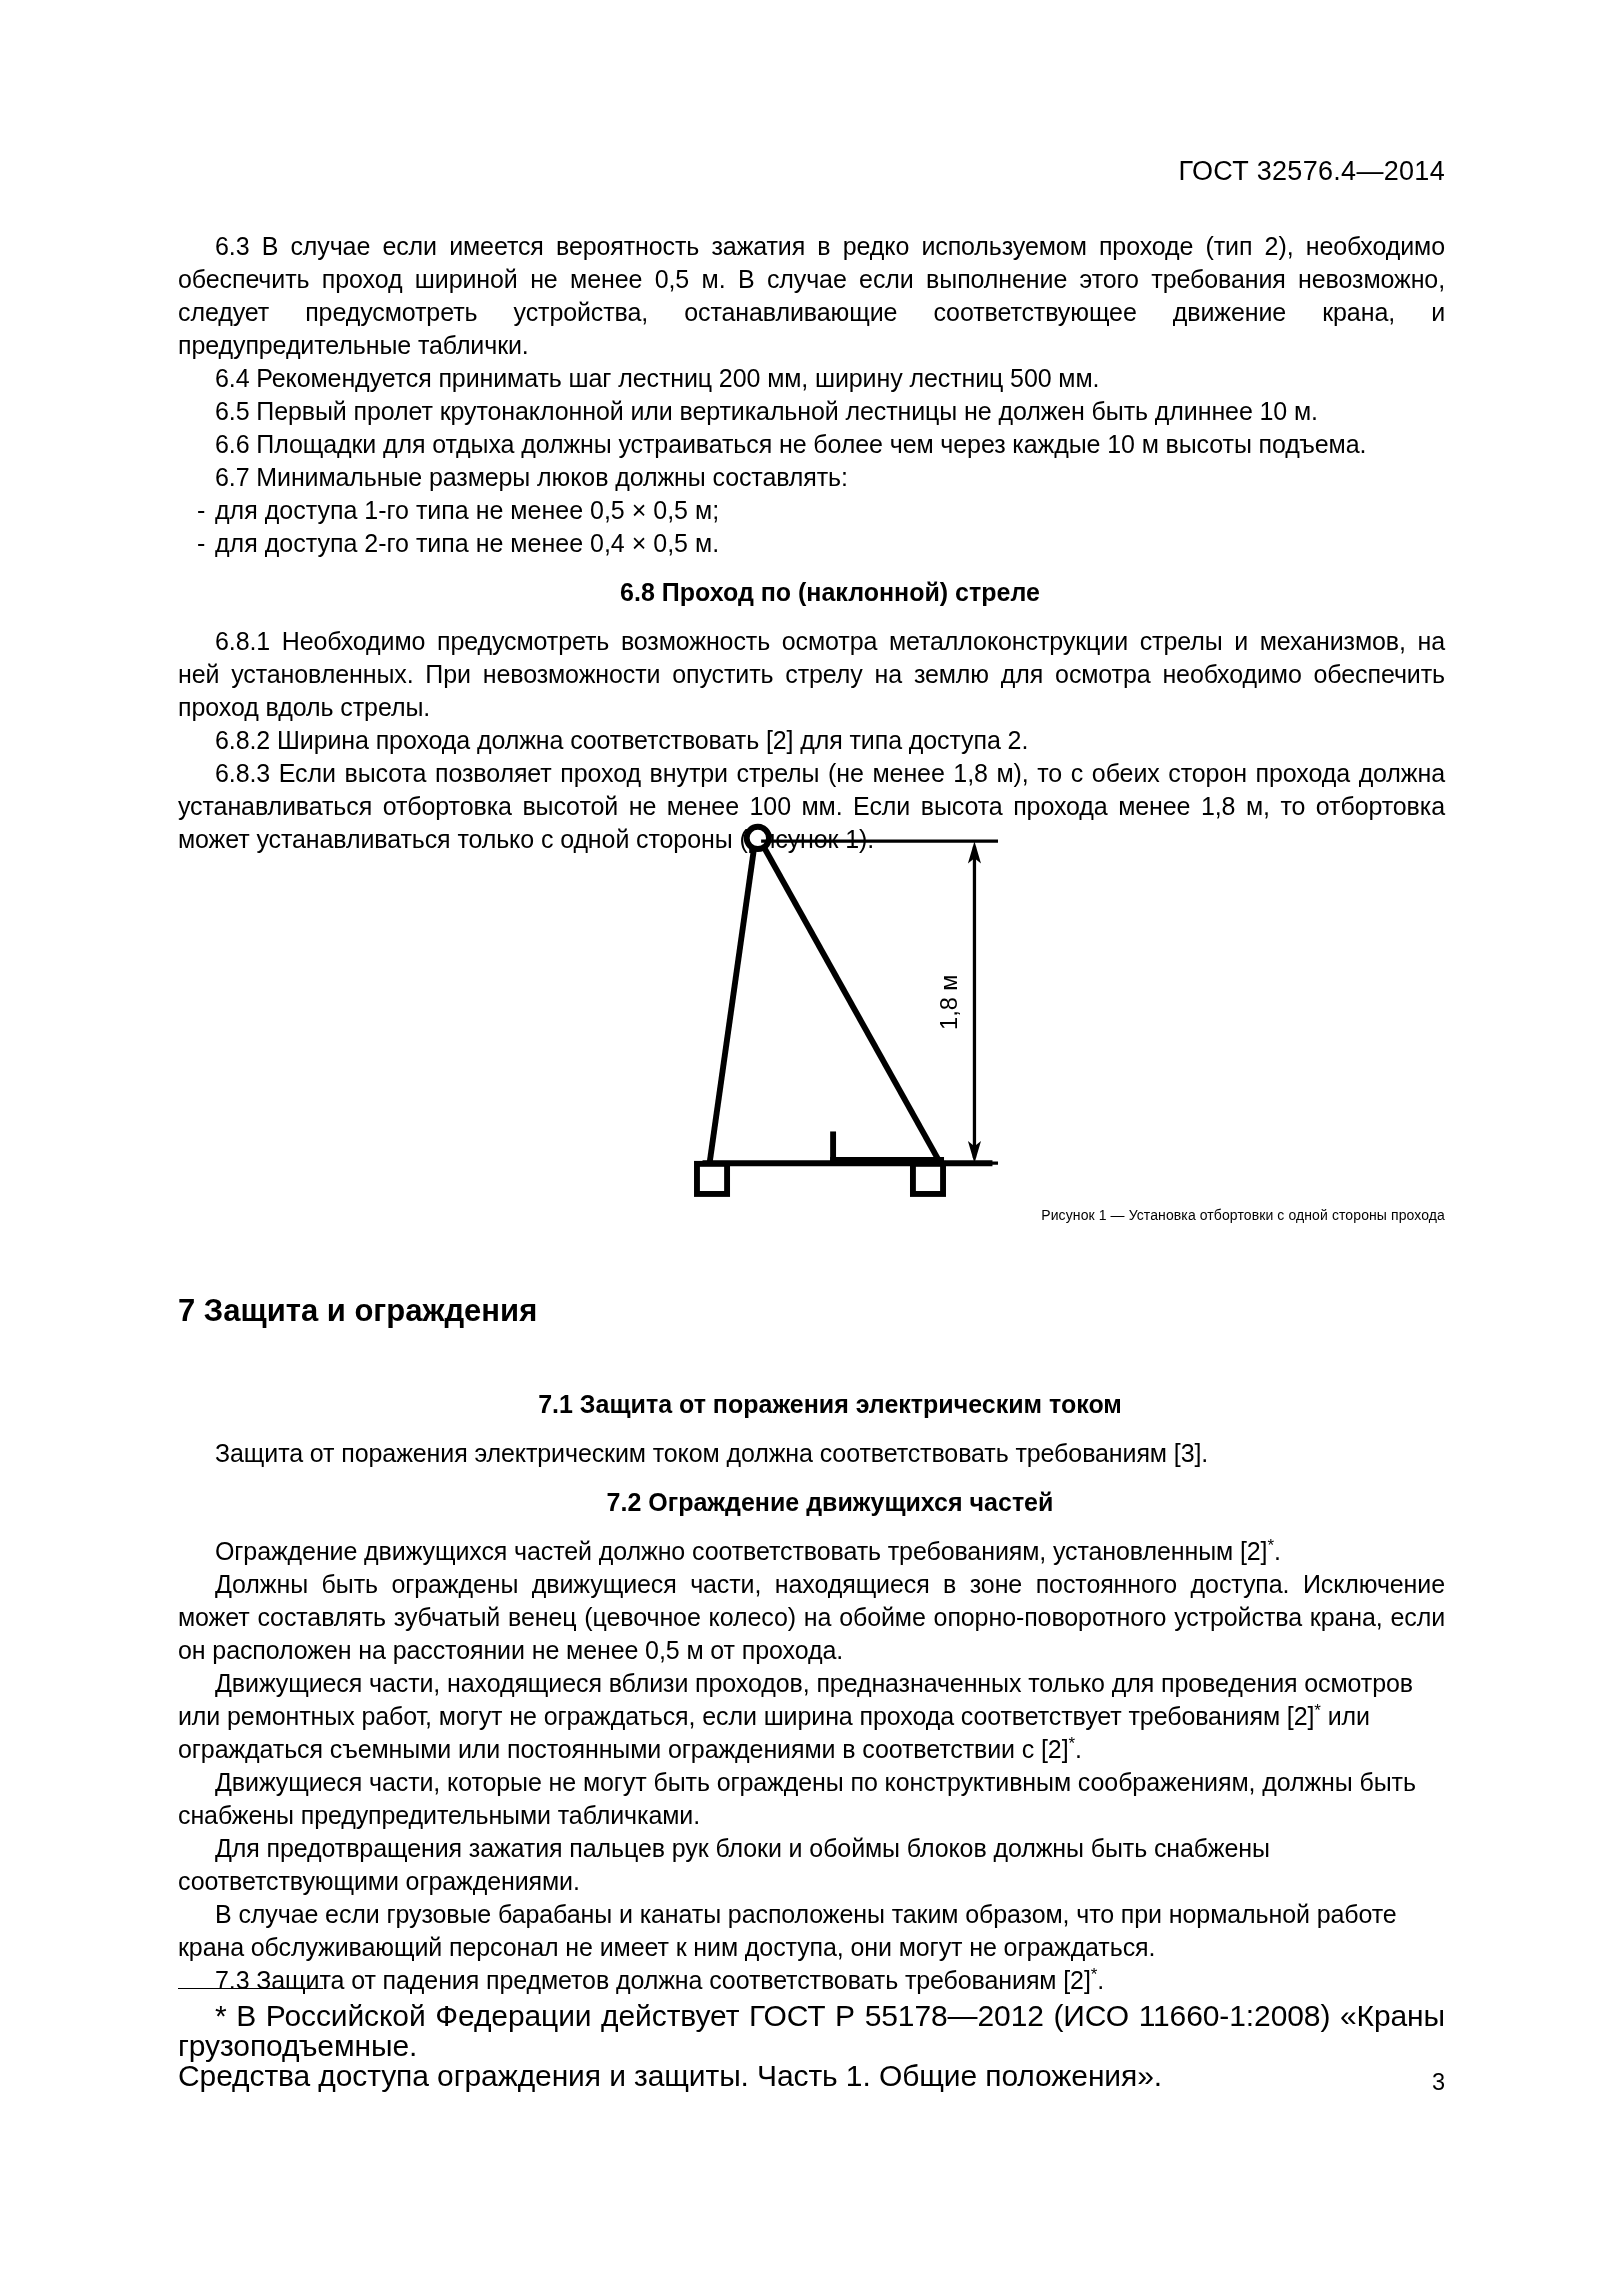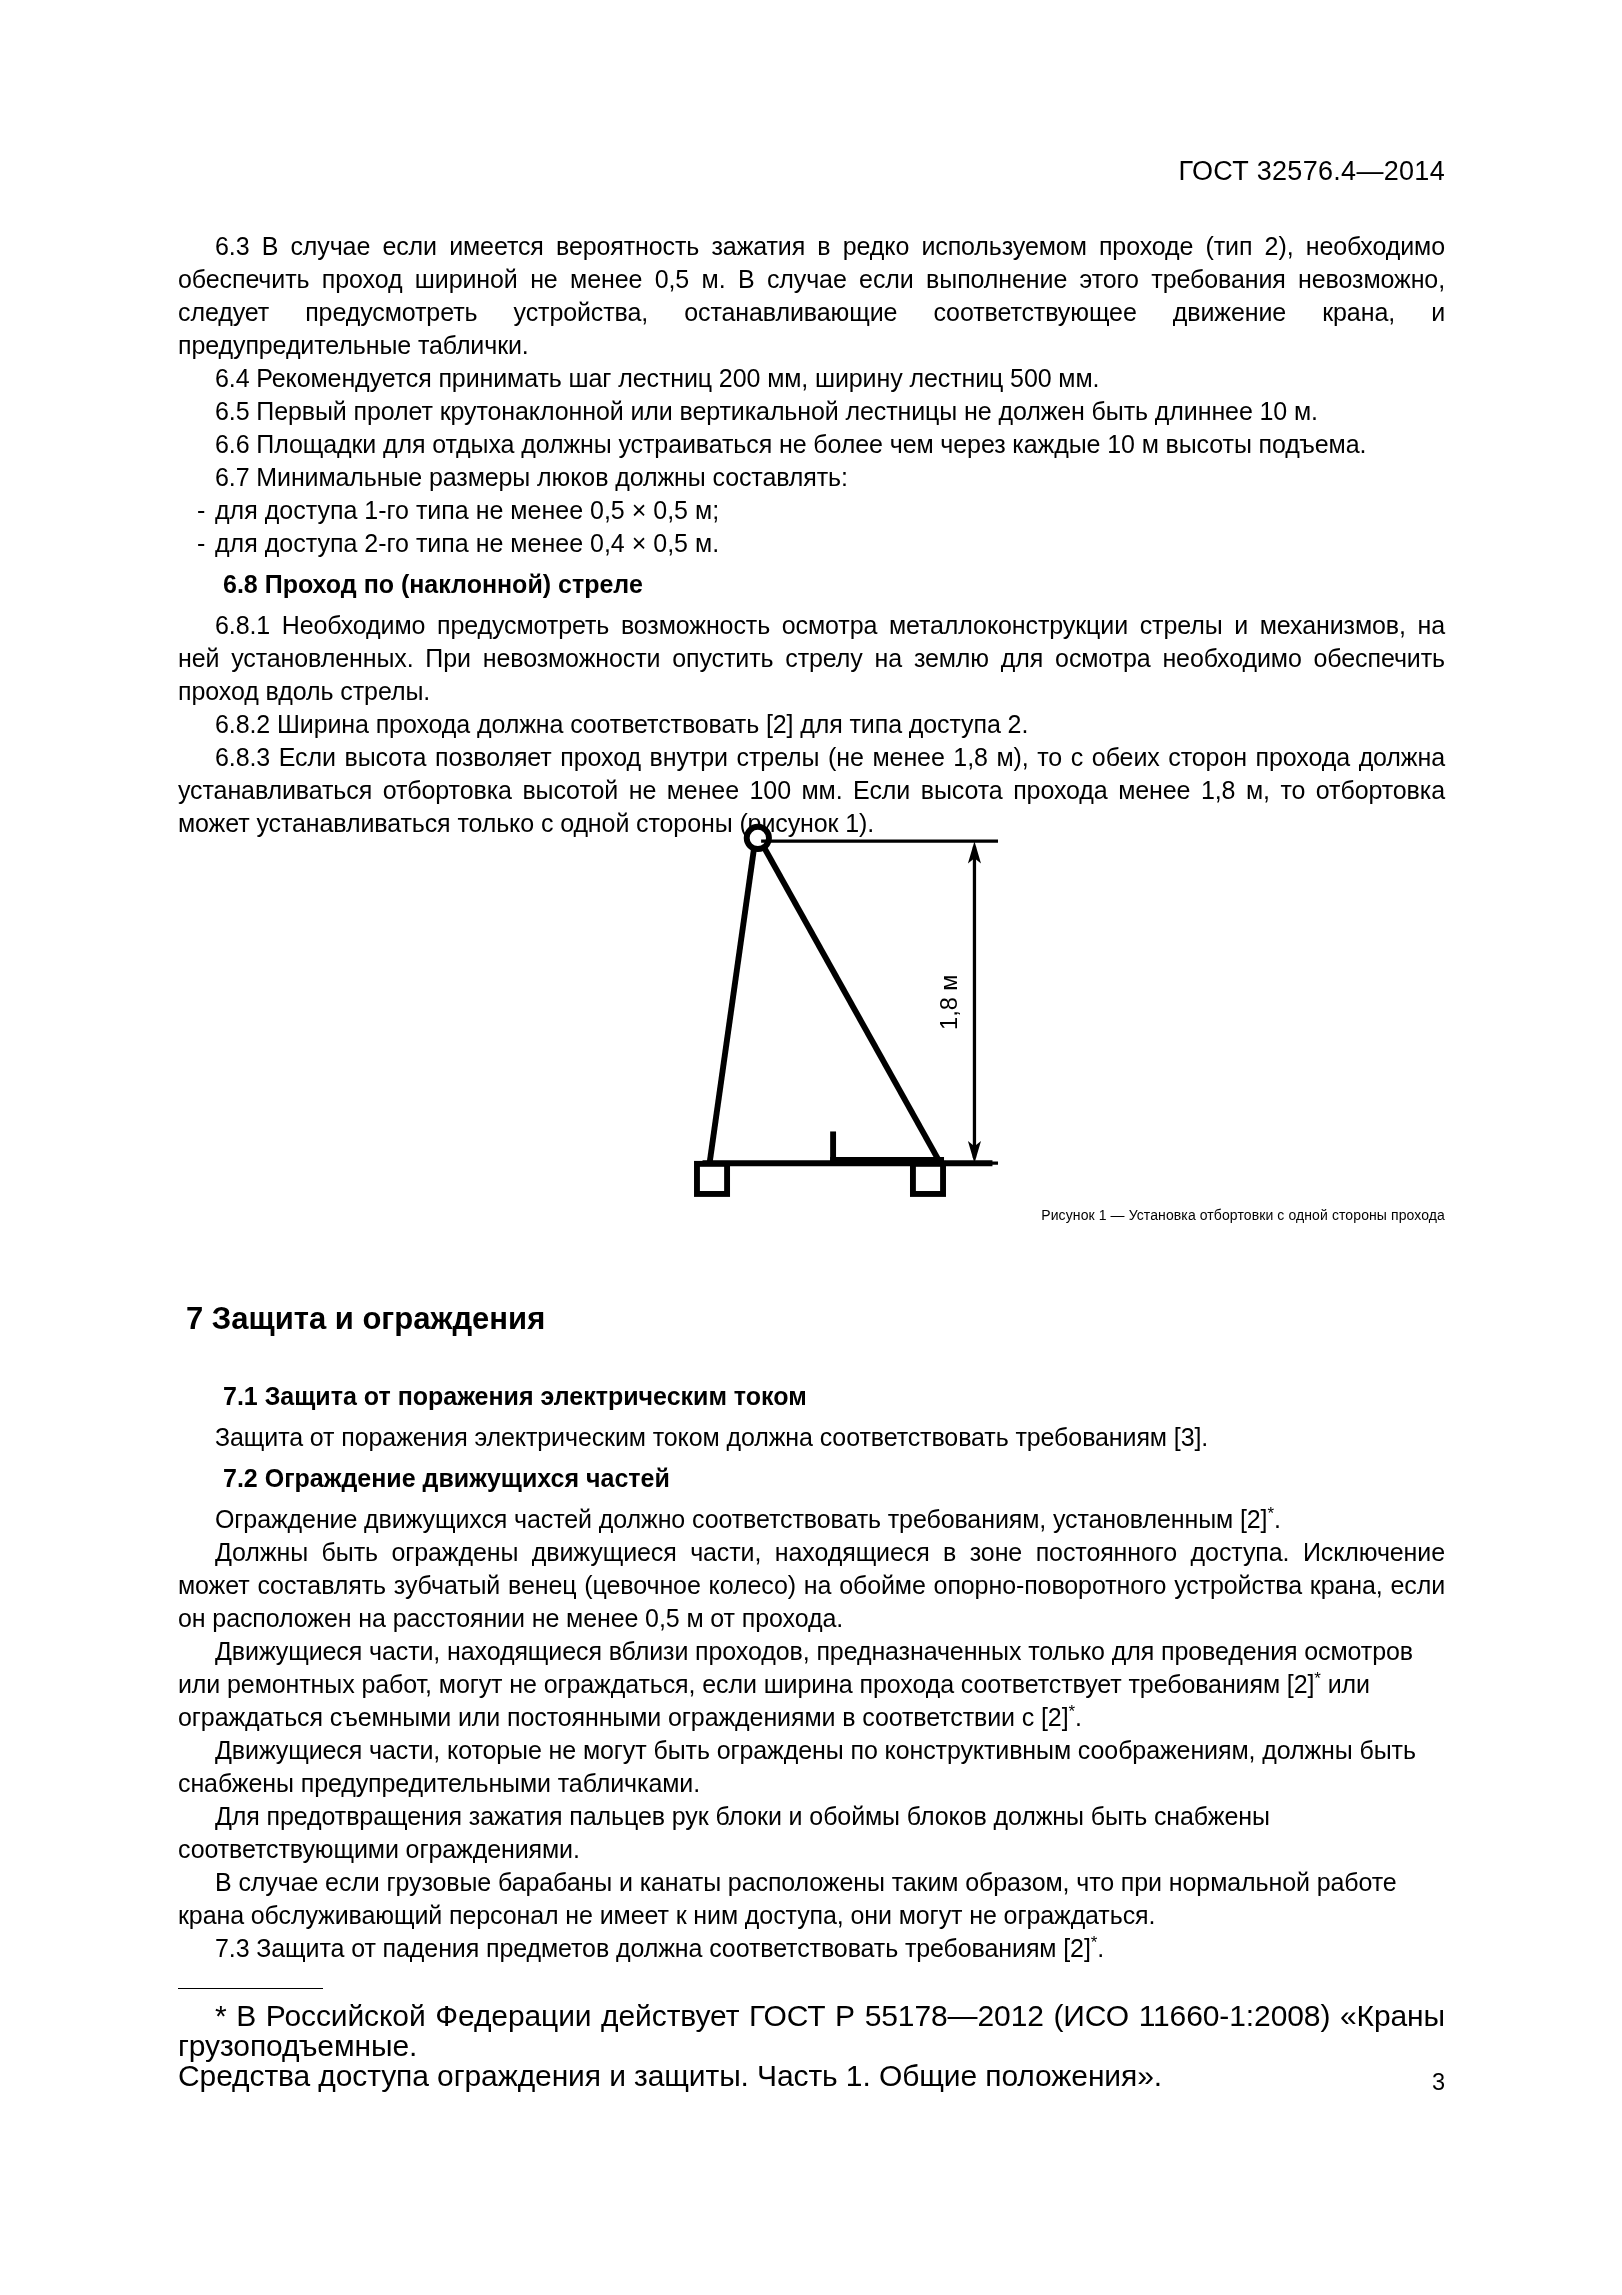--- a/index.html
+++ b/index.html
@@ -62,29 +62,29 @@
     padding-left: 37px;
     position: relative;
     text-align: left;
   }
   .dash-item .dash {
     position: absolute;
     left: 19px;
     top: 0;
   }
   h2.sub {
-    margin: 8px;
+    margin: 16px;
     font-size: 25px;
     line-height: 33px;
     font-weight: bold;
     text-indent: 37px;
-    text-align: left;
+    text-align: center;
   }
   h1.section {
-    margin: 8px;
+    margin: 0;
     font-size: 31px;
     line-height: 37px;
     font-weight: bold;
     text-align: left;
   }
   .sup {
     font-size: 17px;
     vertical-align: super;
     line-height: 0;
   }

